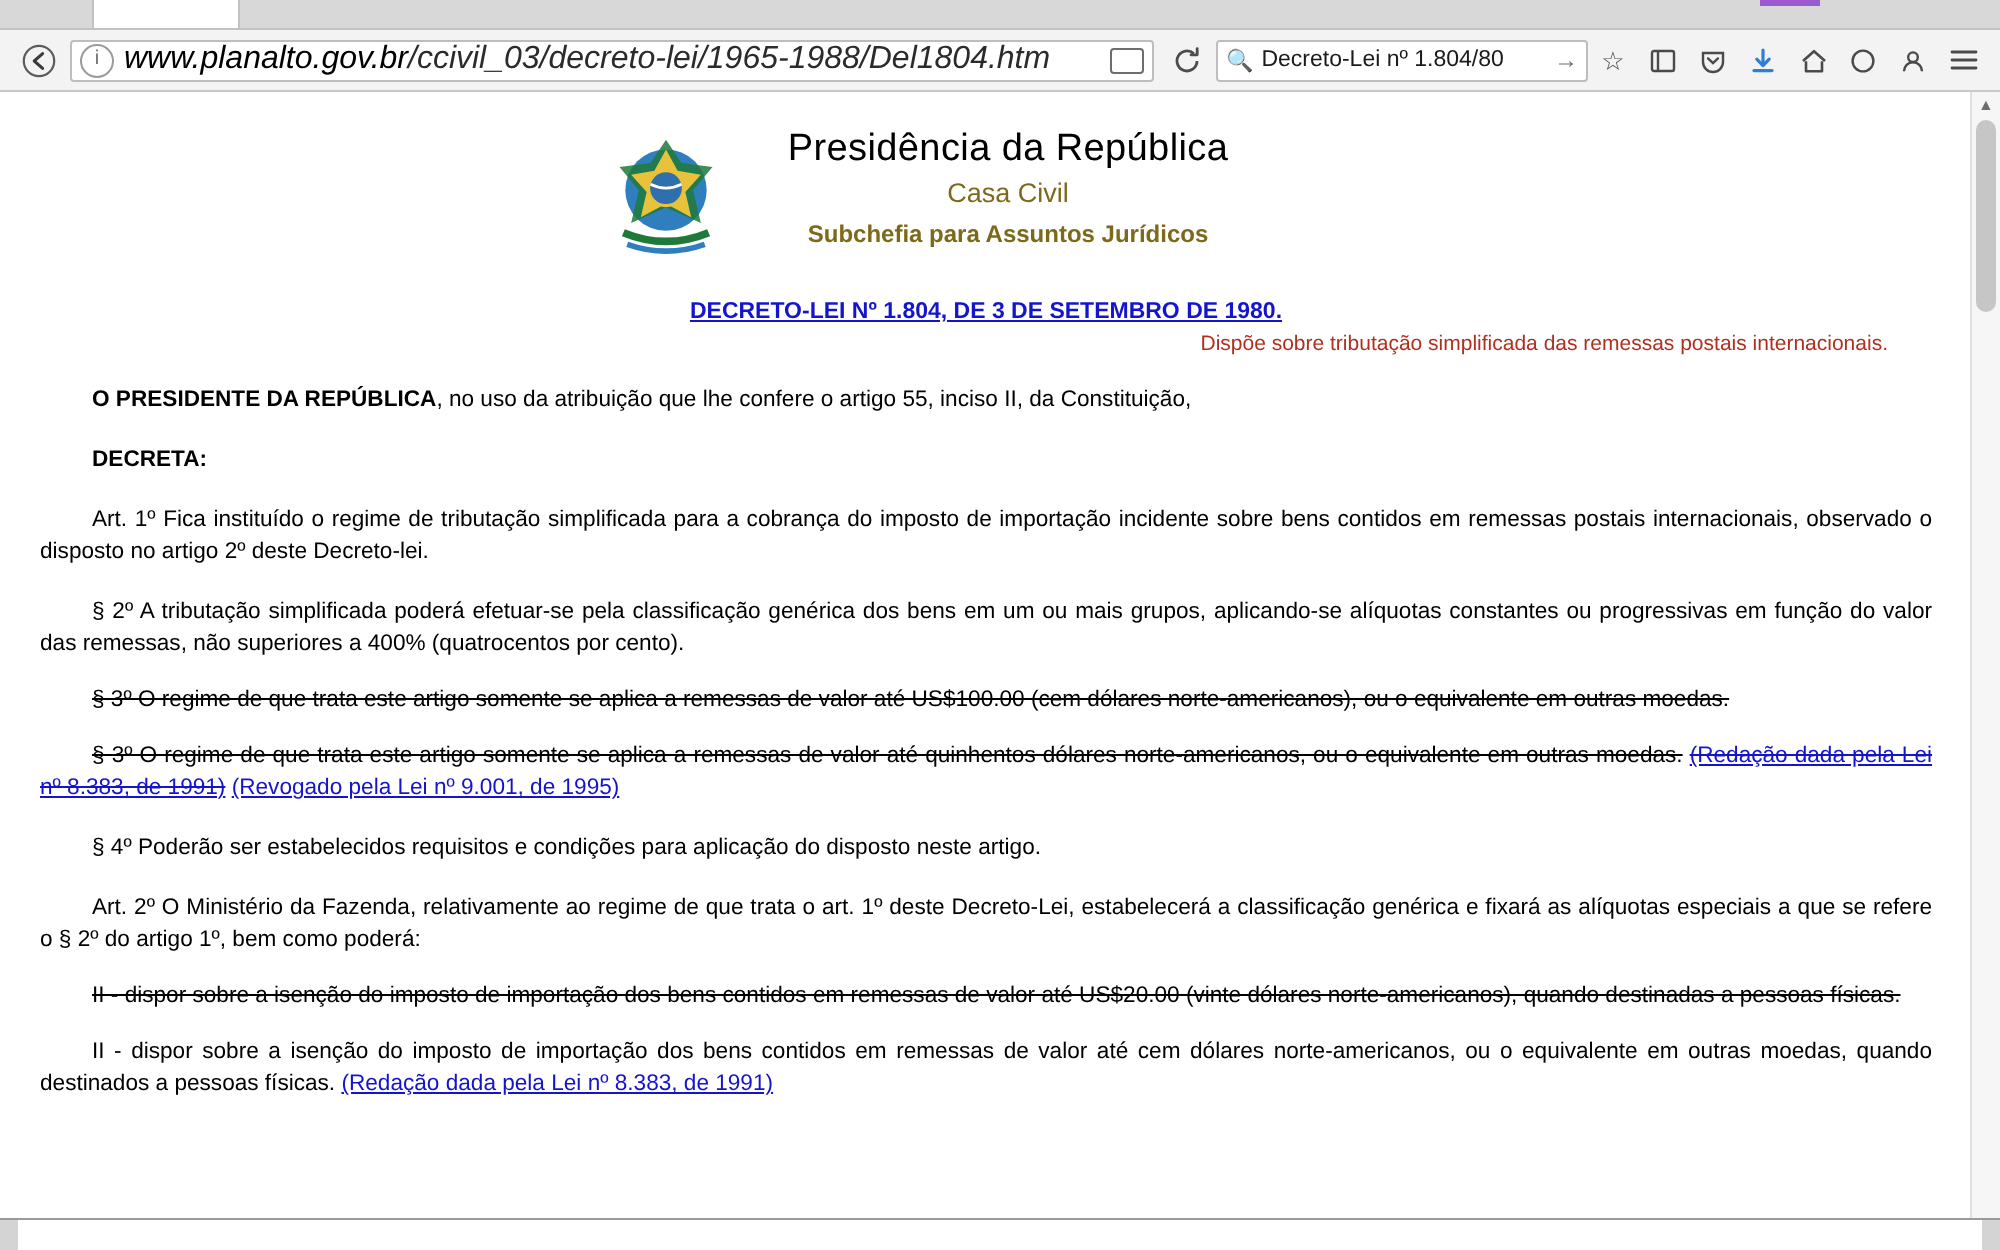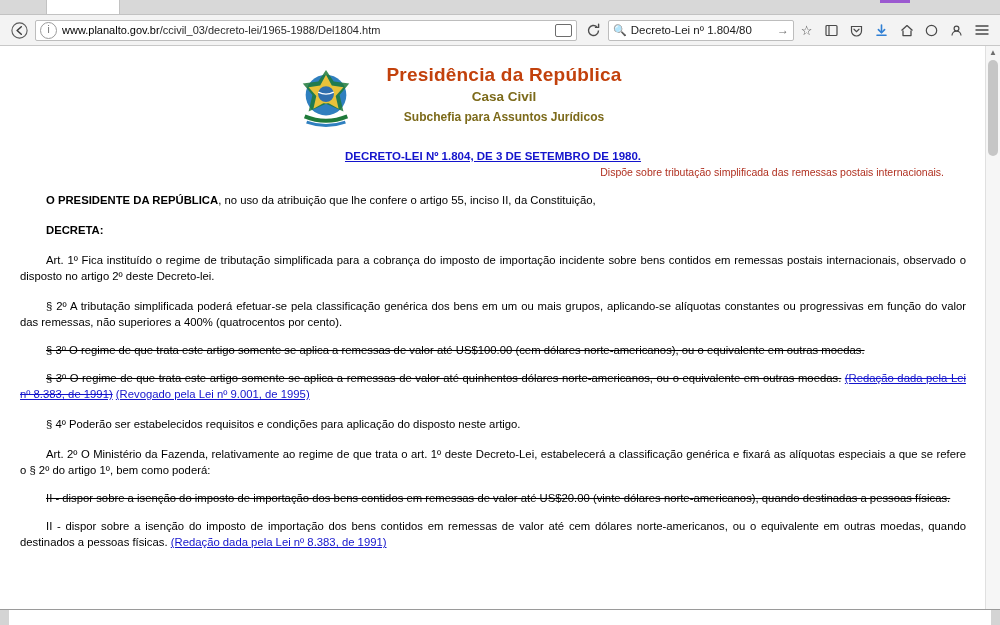--- a/index.html
+++ b/index.html
@@ -80,26 +80,27 @@
     border: 1px solid #9b9b9b;
     border-radius: 50%;
     color: #6d6d6d;
     font-size: 10px;
     line-height: 14px;
     text-align: center;
     flex: none;
     margin-right: 5px;
   }
   .url-text {
-    font-size: 11px;
+    font-size: 16px;
     color: #2b2b2b;
     white-space: nowrap;
     overflow: hidden;
     text-overflow: ellipsis;
     flex: 1 1 auto;
+    font-style: italic;
   }
   .url-text .host { color: #000000; }
   .reader-icon {
     width: 15px;
     height: 11px;
     border: 1.4px solid #6d6d6d;
     border-radius: 2px;
     flex: none;
     margin-left: 4px;
   }
@@ -179,29 +180,29 @@
     width: 62px;
     height: 62px;
     flex: none;
     margin-right: 30px;
     margin-top: 2px;
   }
   .title-block { text-align: center; padding-right: 70px;}
   .t1 {
     font-family: "Liberation Sans", sans-serif;
     font-size: 19px;
-    font-weight: bold;
-    color: #c2410c;
+    font-weight: normal;
+    color: #000000;
     letter-spacing: .2px;
     text-align: center;
   }
   .t2 {
     font-family: "Liberation Sans", sans-serif;
     font-size: 13.5px;
-    font-weight: bold;
+    font-weight: normal;
     color: #7c6a1a;
     margin-top: 3px;
   }
   .t3 {
     font-family: "Liberation Sans", sans-serif;
     font-size: 12px;
     font-weight: bold;
     color: #7c6a1a;
     margin-top: 6px;
   }

